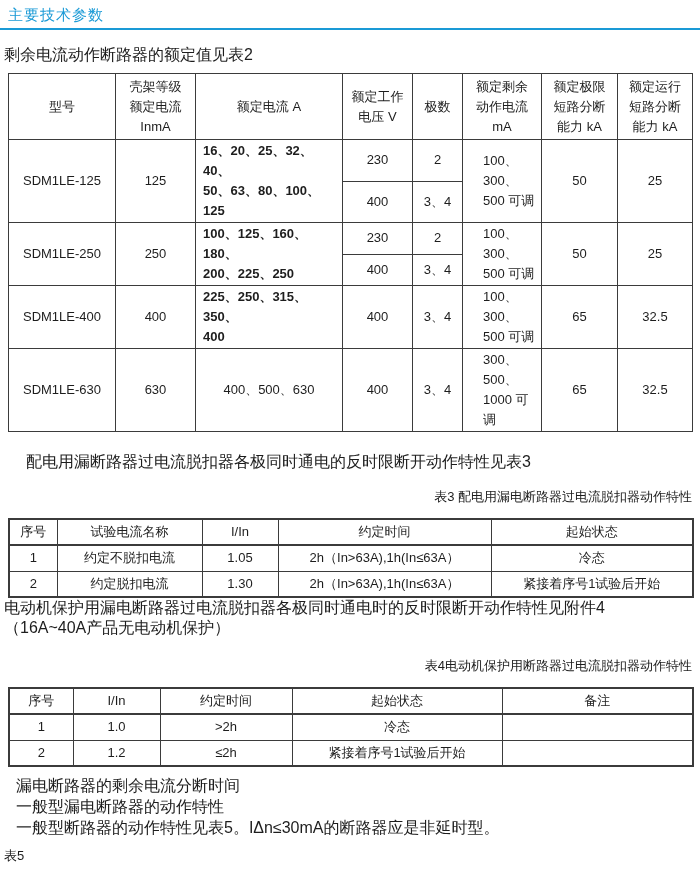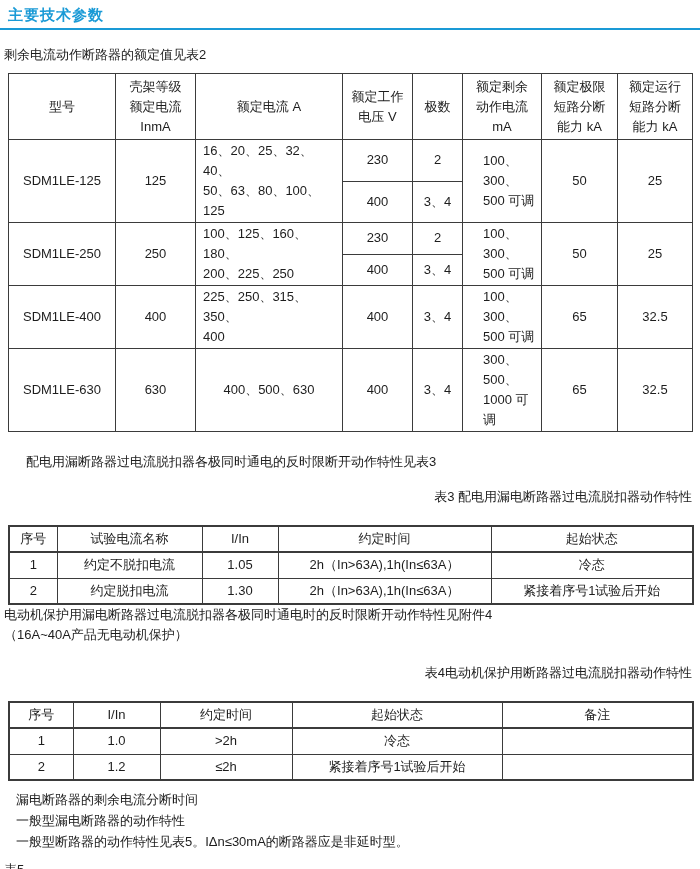--- a/index.html
+++ b/index.html
@@ -5,51 +5,51 @@
   * { margin:0; padding:0; box-sizing:border-box; }
   html,body { background:#ffffff; }
   body {
     width:700px; height:869px;
     font-family:"Liberation Sans","DejaVu Sans",sans-serif;
     color:#1d1d1d;
   }
   .page { position:relative; width:700px; height:869px; overflow:hidden; background:#fff; }
 
   .header { padding:6px 0 0 8px; height:30px; border-bottom:2px solid #1a9ad6; }
-  .title  { color:#1a9ad6; font-size:15px; font-weight:bold; letter-spacing:1px; }
-
-  .para    { font-size:13px; line-height:20px; margin-left:4px; }
+  .title  { color:#1a9ad6; font-size:15px; font-weight:normal; letter-spacing:1px; }
+
+  .para    { font-size:16px; line-height:20px; margin-left:4px; }
   .intro   { margin-top:15px; }
   .p-t3    { margin-top:20px;margin-left:26px; }
   .p-t4a   { }
   .caption { font-size:13px; line-height:20px; text-align:right; margin-right:8px;margin-left:12px; }
   .cap3    { margin-top:15px; }
   .cap4    { margin-top:18px; }
   .indent  { margin-left:16px; line-height:21px; }
   .resid-block { margin-top:8px; }
   .label-t5 { font-size:13px; margin:8px 0 16px 4px; line-height:20px; }
 
   table { border-collapse:collapse; table-layout:fixed; width:684px; margin-left:8px; background:#fff; }
   td, th {
     border:1px solid #3b3b3b;
     font-size:13px; font-weight:normal;
     text-align:center; vertical-align:middle;
     padding:1px 2px; line-height:20px;
     overflow:hidden;
   }
   .pre  { white-space:pre-line; }
-  .left { text-align:left; padding-left:7px; }
+  .left { text-align:left; padding-left:7px;font-weight:bold; }
   .resid { text-align:left; padding-left:20px; }
 
   .t2 { margin-top:8px; }
   .t2 .th-row th { height:66px; }
   .t2 .r22 td { height:22px; }
   .t2 .r44 td { height:44px; }
 
-  .t3, .t4, .t5 { border:2px solid #3b3b3b; margin-top:18px; }
+  .t3, .t4, .t5 { border:2px solid #3b3b3b; margin-top:11px; }
   .t3 th, .t4 th { border-bottom:2px solid #3b3b3b; }
   .t3 th, .t3 td, .t4 th, .t4 td { height:26px; }
   .t5 td { height:25px; }
   .t5 .rowhead { text-align:left; padding-left:8px; }
 </style>
 </head>
 <body>
 
 <div class="page">
 

